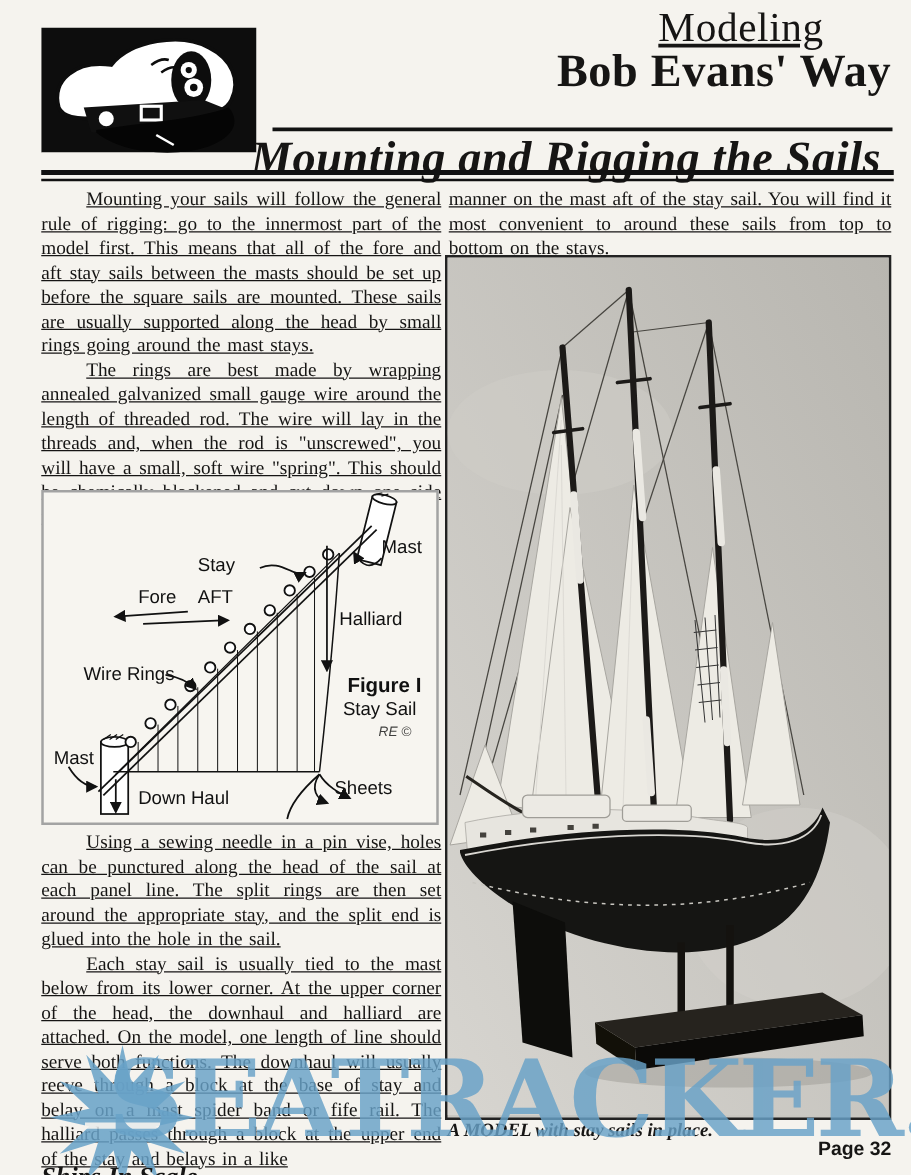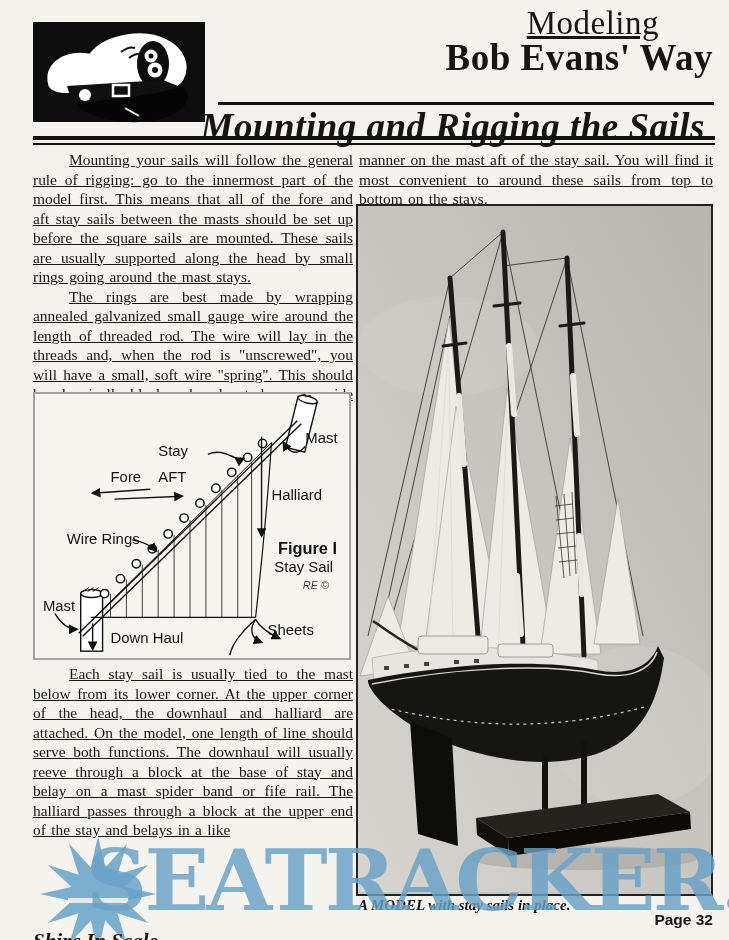--- a/index.html
+++ b/index.html
@@ -165,20 +165,21 @@
       <text x="300" y="178" text-anchor="end">Stay Sail</text>
       <text x="296" y="195" text-anchor="end" font-style="italic" font-size="11" opacity="0.8">RE ©</text>
       <text x="8" y="218">Mast</text>
       <text x="76" y="250">Down Haul</text>
       <text x="234" y="242">Sheets</text>
     </g>
   </svg>
 </div>
 
 <div class="abs col left-bottom">
+  <p>Using a sewing needle in a pin vise, holes can be punctured along the head of the sail at each panel line. The split rings are then set around the appropriate stay, and the split end is glued into the hole in the sail.</p>
   <p>Each stay sail is usually tied to the mast below from its lower corner. At the upper corner of the head, the downhaul and halliard are attached. On the model, one length of line should serve both functions. The downhaul will usually reeve through a block at the base of stay and belay on a mast spider band or fife rail. The halliard passes through a block at the upper end of the stay and belays in a like</p>
 </div>
 
 <div class="abs col right-col">
   <p>manner on the mast aft of the stay sail. You will find it most convenient to around these sails from top to bottom on the stays.</p>
 </div>
 
 <div class="abs photo-frame">
   <svg width="353" height="686" viewBox="0 0 353 686">
     <defs>

